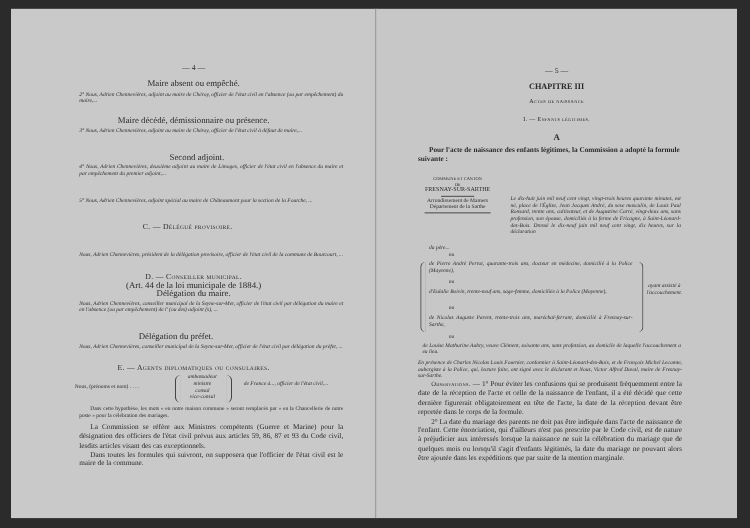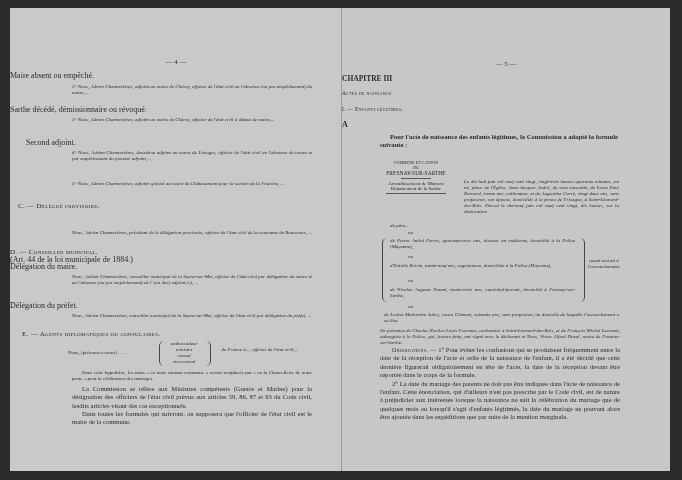--- a/index.html
+++ b/index.html
@@ -15,21 +15,21 @@
     background: #c9c9c9;
     overflow: hidden;
   }
   .page.left { left: 10px; top: 8px; width: 332px; height: 463px; }
   .page.right { left: 342px; top: 8px; width: 328px; height: 463px; background: #c7c7c7; }
   .spine {
     position: absolute; left: 341px; top: 8px; width: 2px; height: 463px;
     background: #9a9a9a;
   }
   .pnum { position: absolute; font-size: 7px; text-align: center; width: 100%; }
-  .h { position: absolute; font-size: 8px; }
+  .h { position: absolute; text-align: center; font-size: 8px; }
   .sc { font-variant: small-caps; font-size: 6px; letter-spacing: 0.3px; }
   .it { position: absolute; font-size: 5px; font-style: italic; line-height: 6px; text-align: justify; }
   .rm { position: absolute; font-size: 6.6px; line-height: 8.4px; text-align: justify; }
   .rm .in { display: block; text-indent: 12px; }
   .small { font-size: 5px; line-height: 6px; }
   .brace { position: absolute; border: 1px solid #444; }
   .bl { border-right: none; border-top: none; border-bottom: none; border-radius: 6px 0 0 6px; }
   .br { border-left: none; border-top: none; border-bottom: none; border-radius: 0 6px 6px 0; }
   .hr { position: absolute; height: 1px; background: #555; }
   .ou { position: absolute; font-size: 5px; font-style: normal; }
@@ -37,40 +37,40 @@
 </style>
 </head>
 <body>
 
 <div class="page left">
   <div class="pnum" style="top:50px;">— 4 —</div>
 
   <div class="h" style="top:63px;left:0;width:332px;">Maire absent ou empêché.</div>
   <div class="it" style="top:76px;left:62px;width:240px;">2° Nous, Adrien Chennevières, adjoint au maire de Chéroy, officier de l'état civil en l'absence (ou par empêchement) du maire,...</div>
 
-  <div class="h" style="top:97px;left:0;width:332px;">Sarthe décédé, démissionnaire ou révoqué.</div>
+  <div class="h" style="top:97px;left:0;width:332px;">Maire décédé, démissionnaire ou présence.</div>
   <div class="it" style="top:109px;left:62px;width:240px;">3° Nous, Adrien Chennevières, adjoint au maire de Chéroy, officier de l'état civil à défaut de maire,...</div>
 
-  <div class="h" style="top:130px;left:16px;width:332px;">Second adjoint.</div>
+  <div class="h" style="top:130px;left:3px;width:332px;">Second adjoint.</div>
   <div class="it" style="top:142px;left:62px;width:240px;">4° Nous, Adrien Chennevières, deuxième adjoint au maire de Limoges, officier de l'état civil en l'absence du maire et par empêchement du premier adjoint,...</div>
 
   <div class="it" style="top:173px;left:62px;width:240px;">5° Nous, Adrien Chennevières, adjoint spécial au maire de Châteaumont pour la section de la Fourche, ...</div>
 
   <div class="h sc" style="top:194px;left:8px;width:305px;font-size:7px;">C. — Délégué provisoire.</div>
   <div class="h" style="top:209px;left:0;width:332px;margin-top:38px;">(Art. 44 de la loi municipale de 1884.)</div>
   <div class="it" style="top:222px;left:62px;width:240px;">Nous, Adrien Chennevières, président de la délégation provisoire, officier de l'état civil de la commune de Bourcourt, ...</div>
 
   <div class="h" style="top:254px;left:0;width:332px;">Délégation du maire.</div>
   <div class="h sc" style="top:240px;left:0;width:332px;font-size:7px;">D. — Conseiller municipal.</div>
   <div class="it" style="top:266px;left:62px;width:240px;">Nous, Adrien Chennevières, conseiller municipal de la Seyne-sur-Mer, officier de l'état civil par délégation du maire et en l'absence (ou par empêchement) de l' (ou des) adjoint (s), ...</div>
 
   <div class="h" style="top:293px;left:0;width:300px;">Délégation du préfet.</div>
   <div class="it" style="top:305px;left:62px;width:240px;">Nous, Adrien Chennevières, conseiller municipal de la Seyne-sur-Mer, officier de l'état civil par délégation du préfet, ...</div>
 
-  <div class="h sc" style="top:322px;left:0;width:332px;font-size:7px;margin-left:12px;">E. — Agents diplomatiques ou consulaires.</div>
+  <div class="h sc" style="top:322px;left:0;width:332px;font-size:7px;">E. — Agents diplomatiques ou consulaires.</div>
 
   <div class="it" style="top:342px;left:58px;width:70px;font-style:normal;">Nous, (prénoms et nom) . . . .</div>
   <div class="brace bl" style="top:333px;left:149px;width:4px;height:25px;"></div>
   <div class="it ctr" style="top:333px;left:154px;width:40px;line-height:6px;">
     <div>ambassadeur</div>
     <div>ministre</div>
     <div>consul</div>
     <div>vice-consul</div>
   </div>
   <div class="brace br" style="top:333px;left:196px;width:4px;height:25px;"></div>

